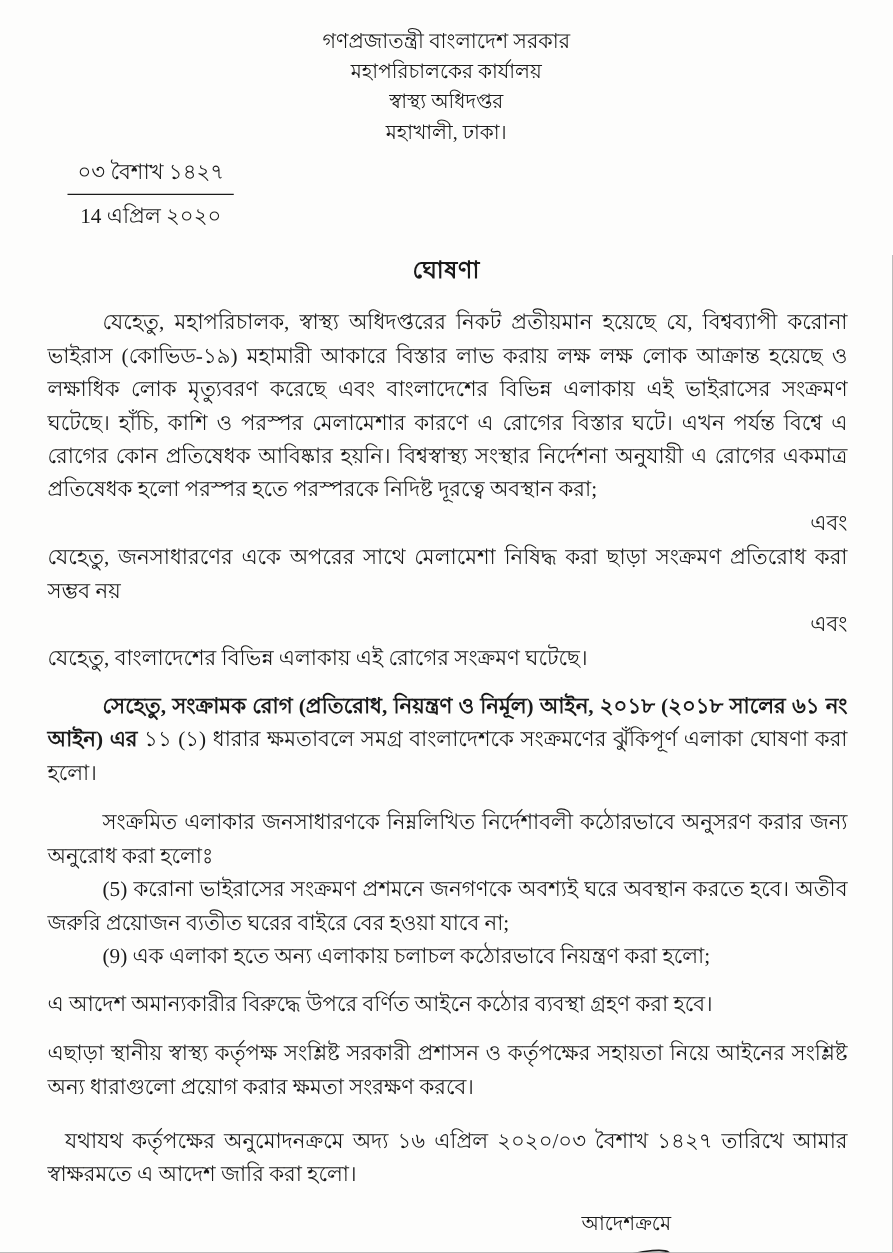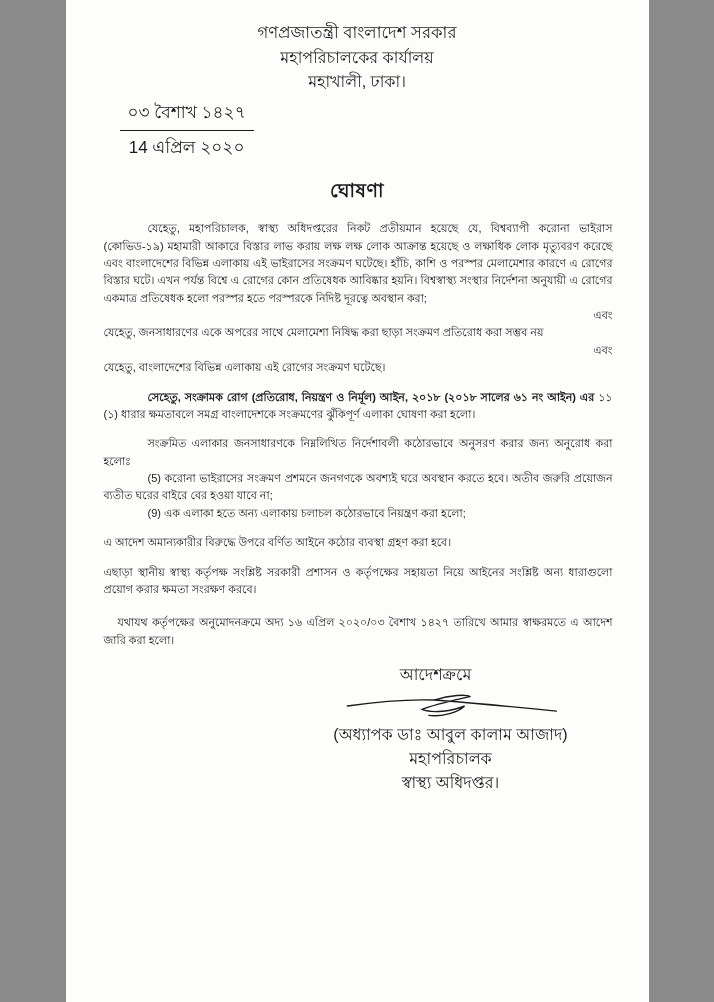--- a/index.html
+++ b/index.html
@@ -1,24 +1,24 @@
 <!DOCTYPE html>
 <html lang="bn"><head>
 <meta charset="utf-8">
 <style>
   * { margin: 0; padding: 0; box-sizing: border-box; }
   html, body { background: #8a8a8a; }
   .page {
     position: relative;
-    width: 583px;
+    width: 714px;
     height: 1002px;
     margin: 0 auto;
     background: #fdfdfc;
     color: #1a1a1a;
-    font-family: Liberation Sans, sans-serif;
+    font-family: Liberation Serif, serif;
     overflow: hidden;
   }
   
   .letterhead {
     padding-top: 20px;
     text-align: center;
     line-height: 1.55;
     font-size: 16px;
   }
   .letterhead .lh1 { font-size: 16.5px; }
@@ -40,21 +40,21 @@
   .doc-title {
     margin-top: 14px;
     text-align: center;
     font-size: 19px;
     font-weight: bold;
     letter-spacing: 0.5px;
   }
   
   .body-text {
     margin: 12px 36px 4px 38px;
-    font-size: 11px;
+    font-size: 17px;
     line-height: 1.58;
     text-align: justify;
   }
   .body-text p { margin: 0; }
   .indent { text-indent: 44px; }
   .indent-sm { text-indent: 14px; }
   .center { text-align: right; }
   .gap-md { margin-top: 12px !important; }
   .gap-lg { margin-top: 16px !important; }
   .bold { font-weight: bold; }
@@ -70,20 +70,21 @@
   .sig-scrawl { display: block; margin: 2px auto 0 auto; }
 </style>
 </head>
 <body>
 
 <div class="page">
 
   <div class="letterhead">
     <div class="lh1">গণপ্রজাতন্ত্রী বাংলাদেশ সরকার</div>
     <div>মহাপরিচালকের কার্যালয়</div>
+    <div>স্বাস্থ্য অধিদপ্তর</div>
     <div>মহাখালী, ঢাকা।</div>
   </div>
 
   <div class="ref-row">
     <div class="date-block">
       <div class="date-top">০৩ বৈশাখ ১৪২৭</div>
       <div class="date-bottom">14 এপ্রিল ২০২০</div>
     </div>
   </div>
 

